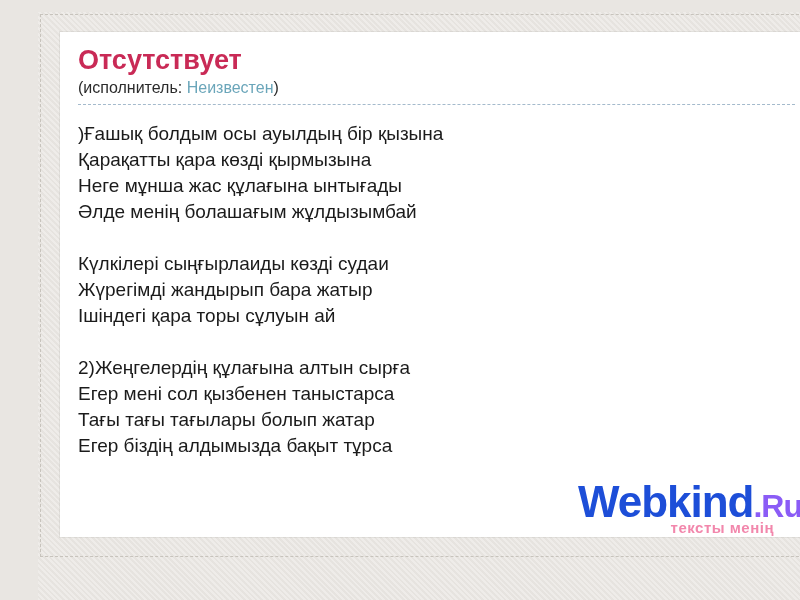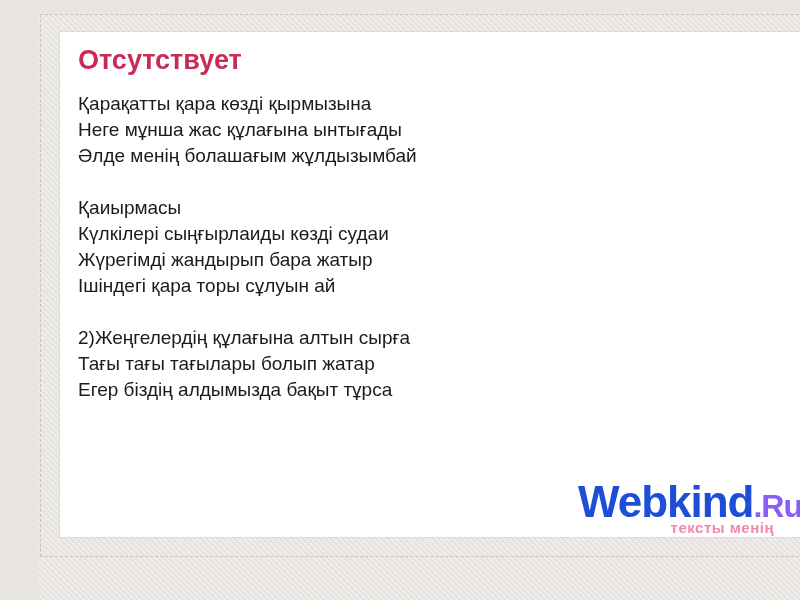--- a/index.html
+++ b/index.html
@@ -87,35 +87,37 @@
 </head>
 <body>
 
 <div class="stage">
   <div class="page-boundary"></div>
 
   <div class="content-card">
 
     <h1 class="song-title">Отсутствует</h1>
 
+    <div class="artist-line"><span>(исполнитель: </span><a class="artist-link" href="#">Неизвестен</a><span>)</span></div>
 
     <div class="lyrics">
       <p class="stanza">
+        <span class="line">)Ғашық болдым осы ауылдың бір қызына</span>
         <span class="line">Қарақатты қара көзді қырмызына</span>
         <span class="line">Неге мұнша жас құлағына ынтығады</span>
         <span class="line">Әлде менің болашағым жұлдызымбай</span>
       </p>
       <p class="stanza">
-        <span class="line">Қаиырмасы</span>
         <span class="line">Күлкілері сыңғырлаиды көзді судаи</span>
         <span class="line">Жүрегімді жандырып бара жатыр</span>
         <span class="line">Ішіндегі қара торы сұлуын ай</span>
       </p>
       <p class="stanza">
         <span class="line">2)Жеңгелердің құлағына алтын сырға</span>
+        <span class="line">Егер мені сол қызбенен таныстарса</span>
         <span class="line">Тағы тағы тағылары болып жатар</span>
         <span class="line">Егер біздің алдымызда бақыт тұрса</span>
       </p>
     </div>
 
     <div class="logo">
       <div class="logo-main"><span class="logo-name">Webkind</span><span class="logo-domain">.Ru</span></div>
       <div class="logo-tagline">тексты менің</div>
     </div>
 

